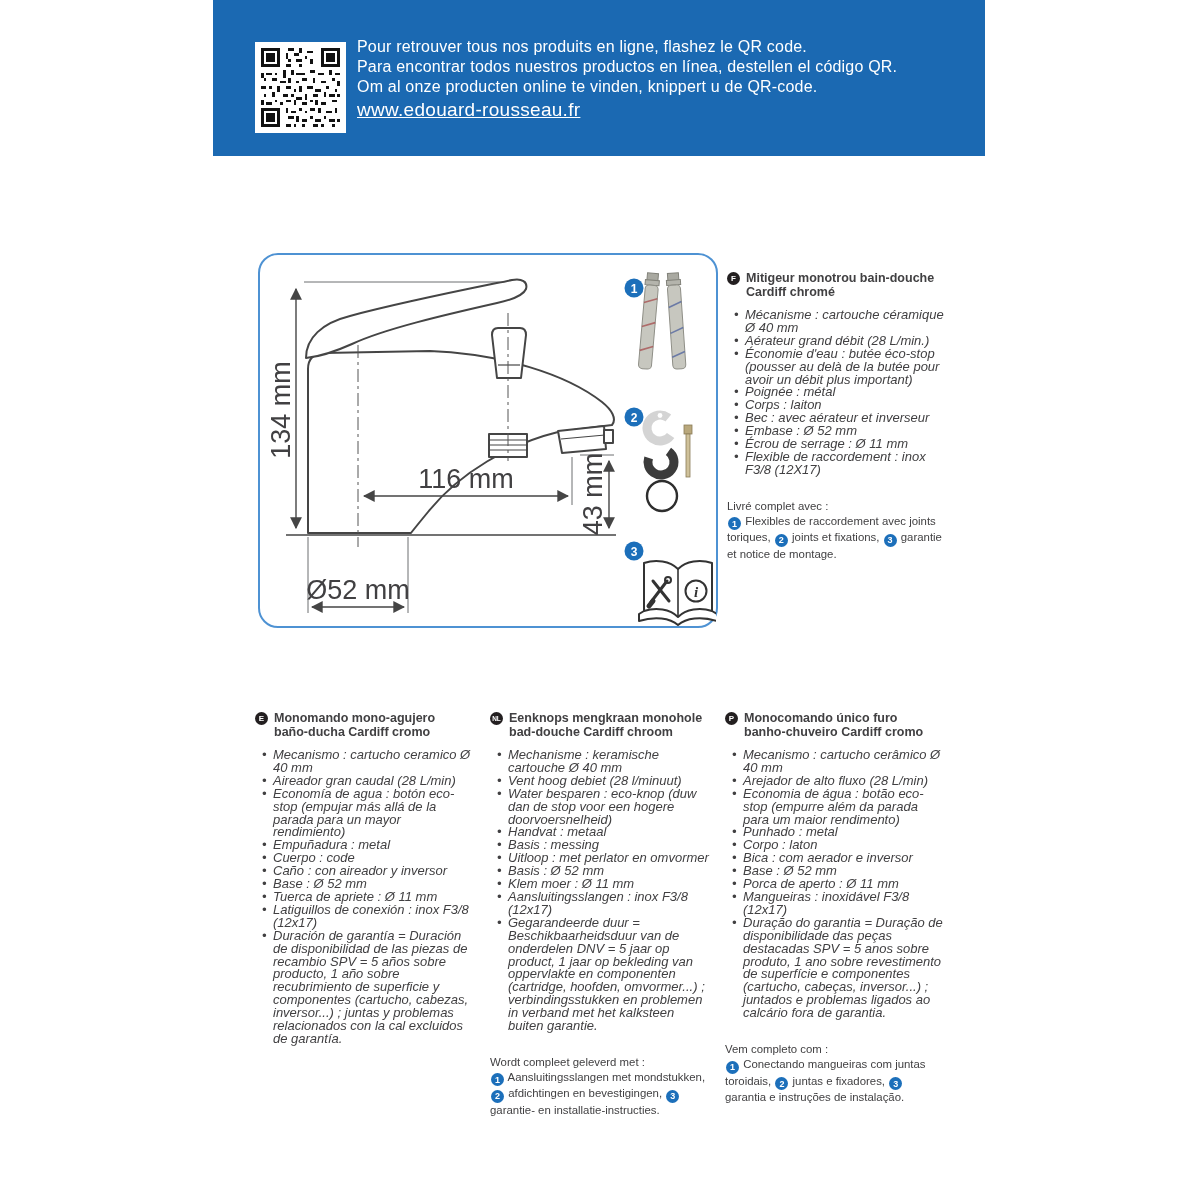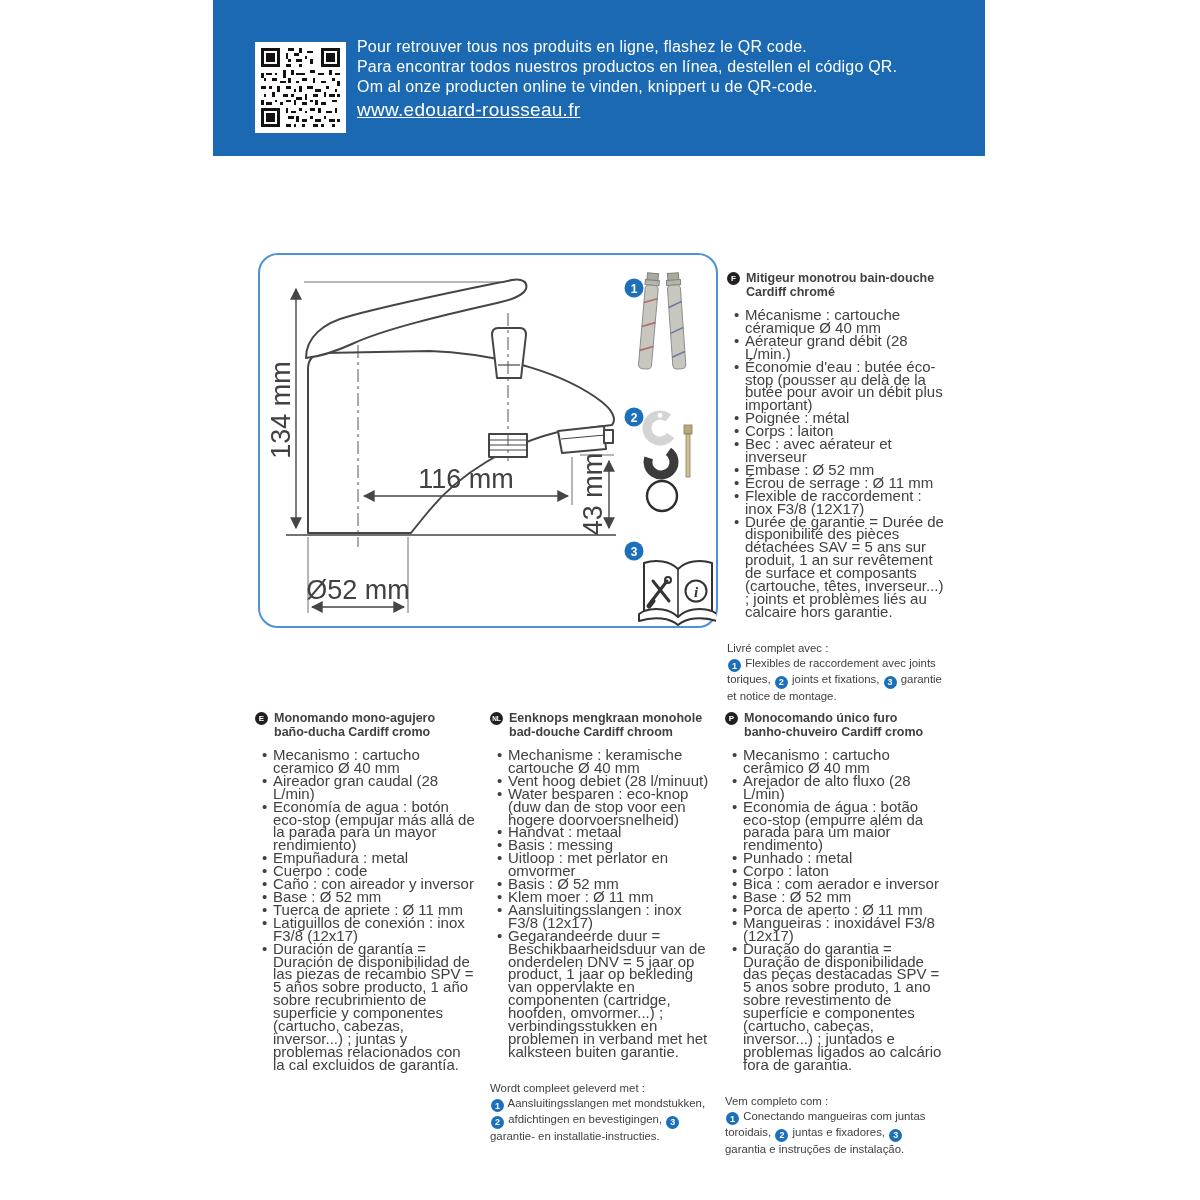--- a/index.html
+++ b/index.html
@@ -20,21 +20,21 @@
   .diagram-box svg{position:absolute;left:0;top:0;}
 
   
   .pblock{position:absolute;}
   .ptitle{display:flex;gap:6px;font-weight:bold;font-size:12.5px;line-height:13.5px;}
   .ptitle .tt{max-width:196px;}
   .langbadge{flex:0 0 auto;width:13px;height:13px;border-radius:50%;background:#231f20;color:#fff;
              display:inline-flex;align-items:center;justify-content:center;
              font-size:8px;font-weight:bold;margin-top:0;}
   .langbadge.small{font-size:6.5px;}
-  ul.spec{margin:10px 0 0 7px;padding:0;list-style:none;font-size:15px;line-height:12.9px;width:214px;}
+  ul.spec{margin:10px 0 0 7px;padding:0;list-style:none;font-size:13px;line-height:12.9px;width:214px;font-style:italic;}
   ul.spec li{position:relative;padding-left:11px;margin:0;}
   ul.spec li::before{content:"\2022";position:absolute;left:0;top:0;}
   .included{font-size:11.4px;line-height:14px;margin-top:22px;width:218px;}
   .included .intro{display:block;margin-bottom:1px;}
   .numbadge{display:inline-flex;width:13px;height:13px;border-radius:50%;background:#1c6fba;color:#fff;
             font-size:9px;font-weight:bold;align-items:center;justify-content:center;
             vertical-align:-2px;margin:0 1px;}
   .fr-block{left:727px;top:272px;width:242px;}
   .col-e{left:255px;top:712px;width:226px;}
   .col-nl{left:490px;top:712px;width:226px;}
@@ -186,21 +186,20 @@
     <ul class="spec">
       <li>Mécanisme : cartouche céramique Ø 40 mm</li>
       <li>Aérateur grand débit (28 L/min.)</li>
       <li>Économie d'eau : butée éco-stop (pousser au delà de la butée pour avoir un débit plus important)</li>
       <li>Poignée : métal</li>
       <li>Corps : laiton</li>
       <li>Bec : avec aérateur et inverseur</li>
       <li>Embase : Ø 52 mm</li>
       <li>Écrou de serrage : Ø 11 mm</li>
       <li>Flexible de raccordement : inox F3/8 (12X17)</li>
-      <li>Durée de garantie = Durée de disponibilité des pièces détachées SAV = 5 ans sur produit, 1 an sur revêtement de surface et composants (cartouche, têtes, inverseur...) ; joints et problèmes liés au calcaire hors garantie.</li>
     </ul>
     <p class="included">
       <span class="intro">Livré complet avec :</span>
       <span class="numbadge">1</span>
       <span>Flexibles de raccordement avec joints toriques,</span>
       <span class="numbadge">2</span>
       <span>joints et fixations,</span>
       <span class="numbadge">3</span>
       <span>garantie et notice de montage.</span>
     </p>

